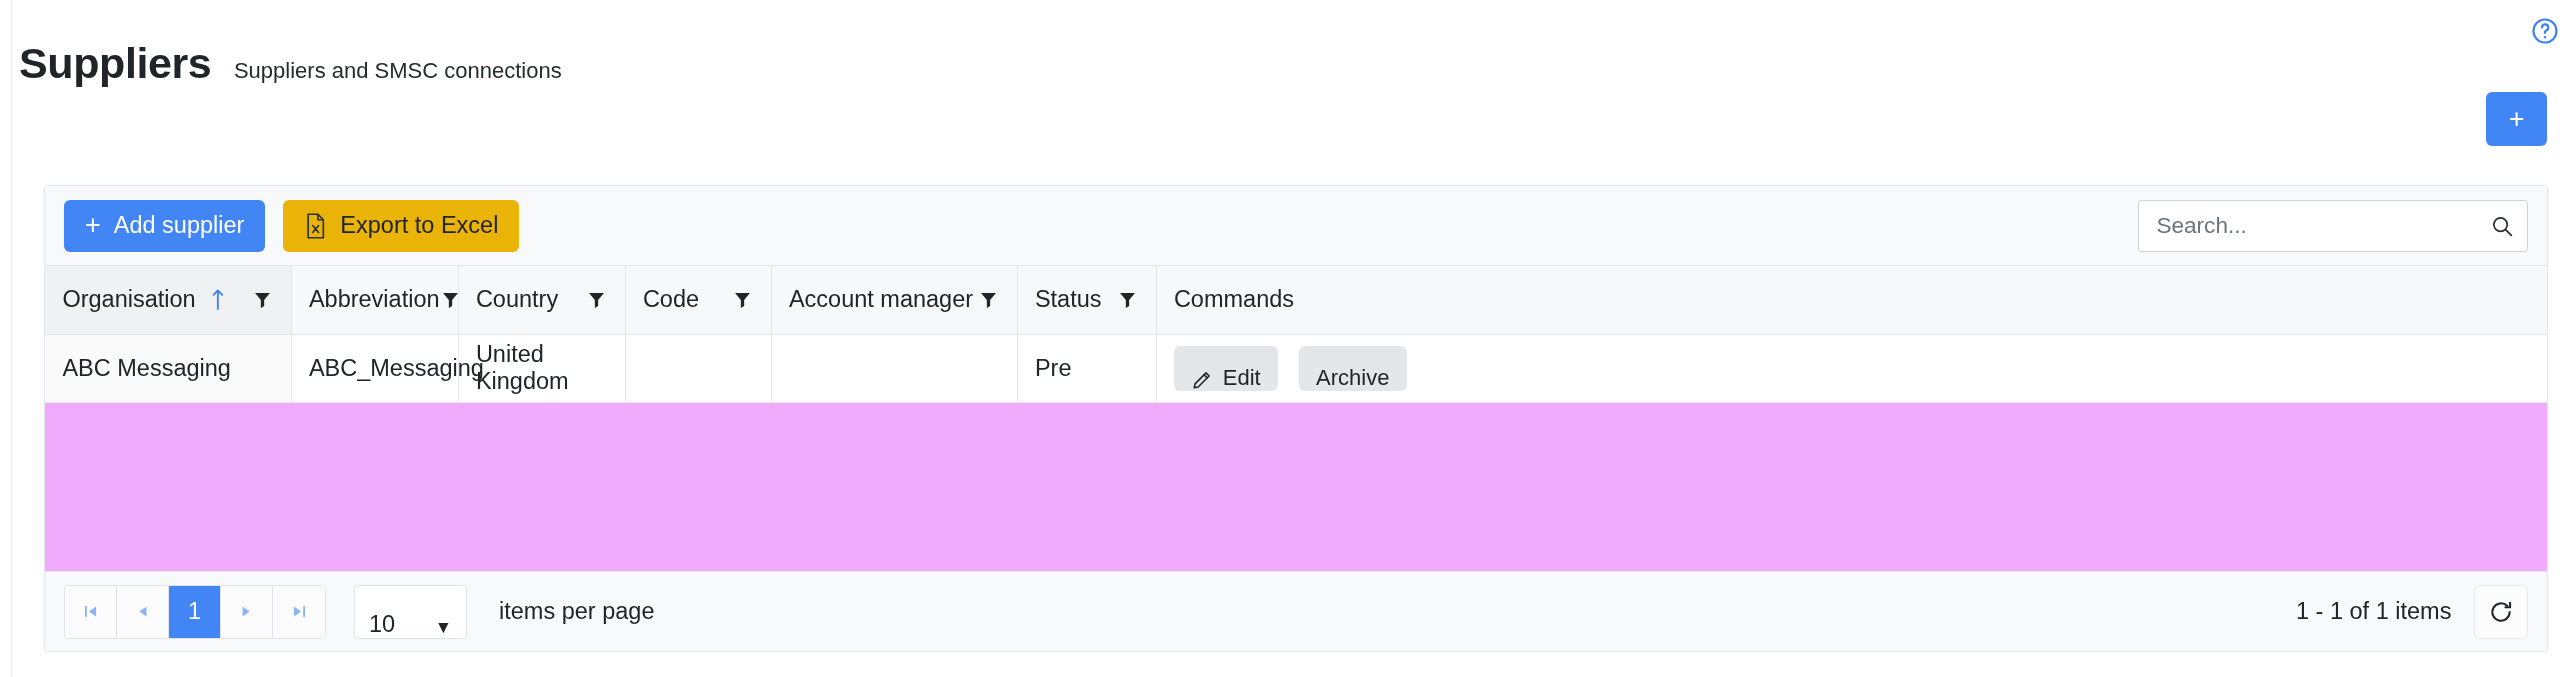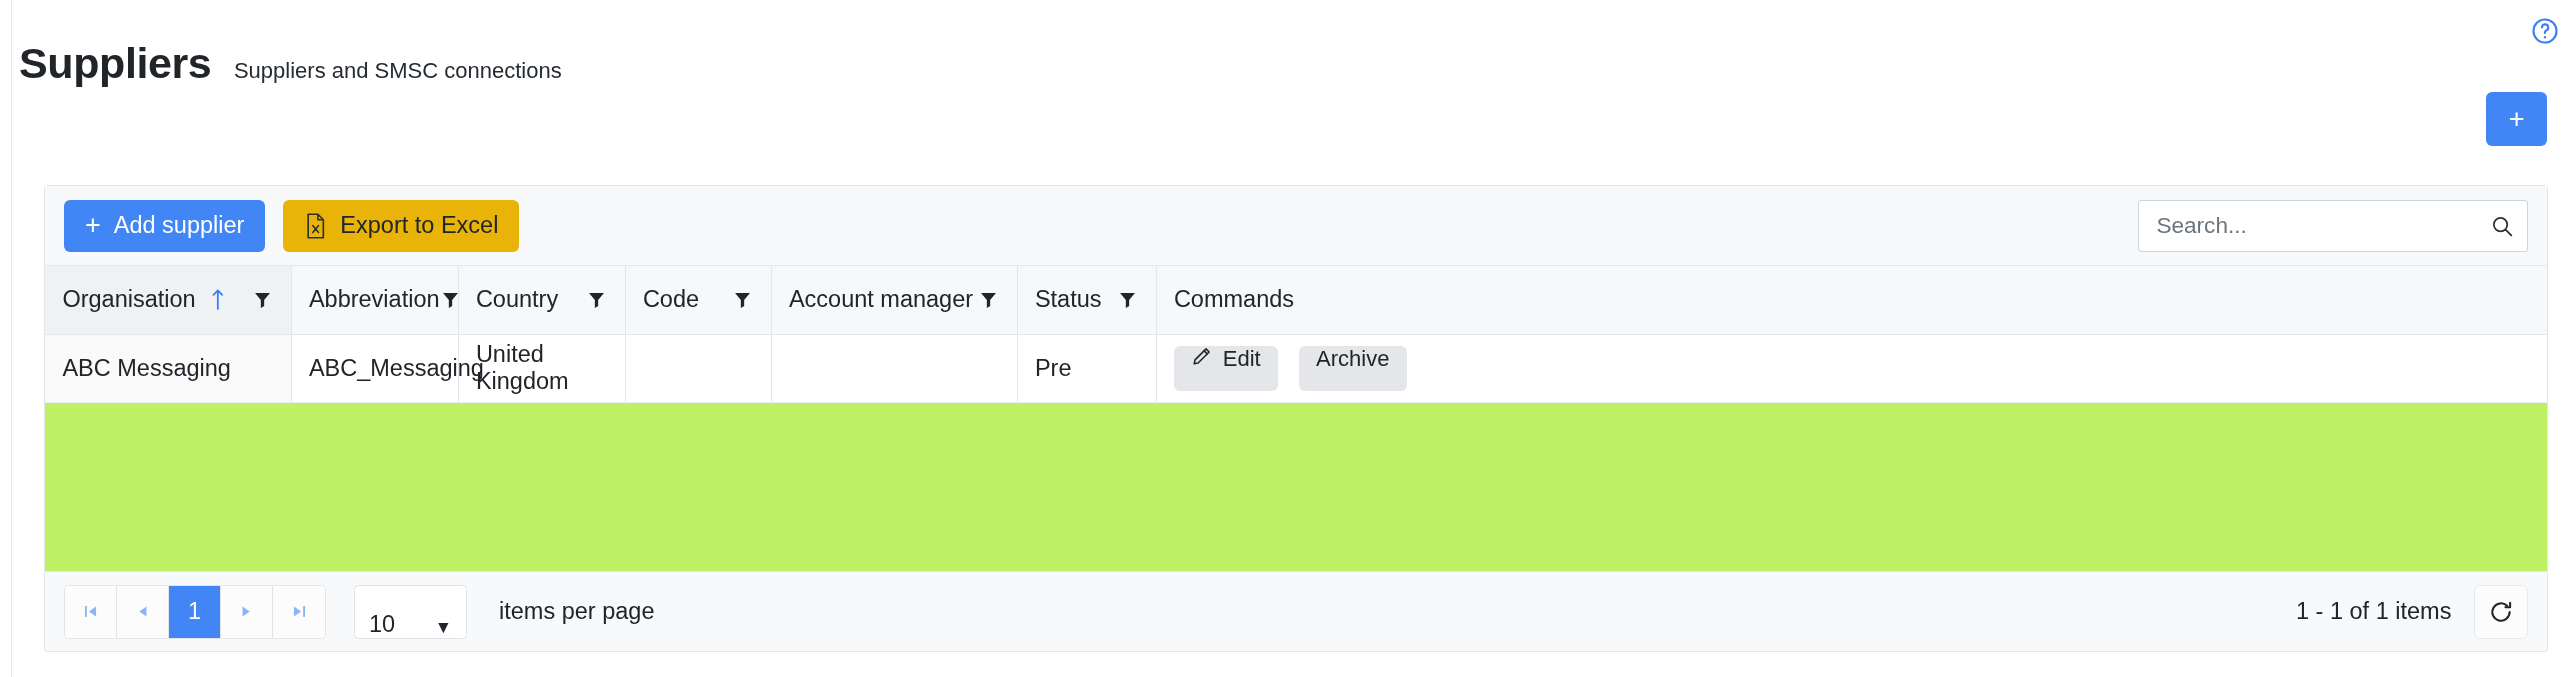--- a/index.html
+++ b/index.html
@@ -82,26 +82,26 @@
   .filter-icon { margin-left: auto; display: inline-flex; cursor: pointer; }
 
   .tbl tbody td {
     height: 68px; font-size: 23.5px; color: #212529; padding: 0 17.4px;
     background: #fff; border-bottom: 0.9px solid #e9ecef;
   }
   .tbl tbody td.sorted { background: #fafafa; }
   .cmd-btn {
     height: 45px; padding: 0 17.4px; border-radius: 6.1px; border: none;
     background: #e4e6e9; color: #212529; font-size: 22px; font-family: inherit;
-    cursor: pointer; display: inline-flex; align-items: flex-start; gap: 10.5px;
+    cursor: pointer; display: inline-flex; align-items: flex-end; gap: 10.5px;
     vertical-align: middle;
   }
   .cmd-btn + .cmd-btn { margin-left: 14px; }
 
-  .grid-body { flex: 1 1 auto; background: #bef264; overflow: hidden; }
+  .grid-body { flex: 1 1 auto; background: #f0abfc; overflow: hidden; }
 
   
   .pager {
     height: 80px; background: #f8f9fa; border-top: 0.9px solid #e3e6ea;
     display: flex; align-items: center; padding: 0 19px; flex: 0 0 auto;
   }
   .pg-group { display: flex; border: 0.9px solid #e1e4e8; border-radius: 4.4px;
               overflow: hidden; background: #fcfcfd; }
   .pg-btn {
     width: 52px; height: 52px; display: flex; align-items: center;

